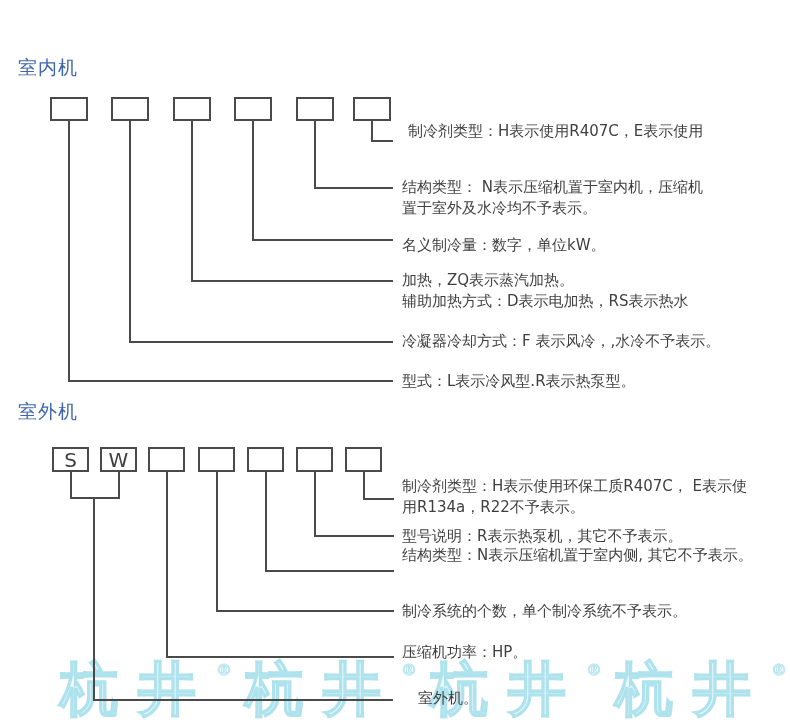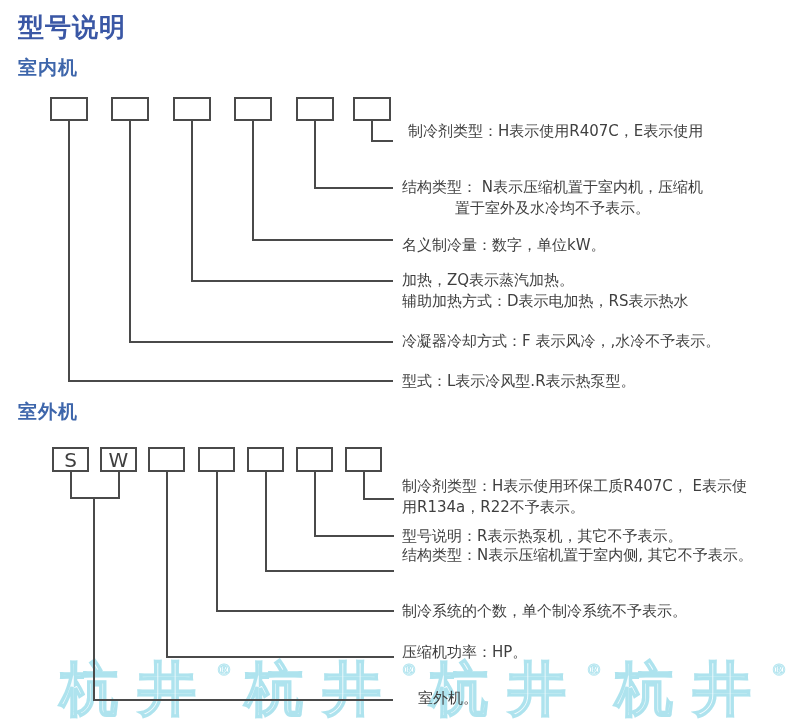--- a/index.html
+++ b/index.html
@@ -10,21 +10,21 @@
   .canvas {
     position: relative; width: 790px; height: 724px; background: #ffffff; overflow: hidden;
   }
   .page-title {
     position: absolute; left: 18px; top: 10px;
     font-size: 26px; font-weight: bold; color: var(--c-title, #3a57a5);
     letter-spacing: 1px;
   }
   .section-heading {
     position: absolute; left: 18px;
-    font-size: 19px; font-weight: bold; color: var(--c-heading, #3e66ab);
+    font-size: 19px; font-weight: normal; color: var(--c-heading, #3e66ab);
     letter-spacing: 1px;
   }
   #indoor-heading { top: 55px; }
   #outdoor-heading { top: 399px; }
 
   .box {
     position: absolute; box-sizing: border-box;
     border: 2px solid var(--c-line, #4a4a4a); background: #ffffff;
     display: flex; align-items: center; justify-content: center;
     font-size: 20px; color: var(--c-text, #3f3f3f); z-index: 3;
@@ -43,42 +43,41 @@
   }
   .wm .reg {
     font-size: 16px; letter-spacing: 0; vertical-align: 34px;
     -webkit-text-stroke: 0.8px var(--c-wm, #aee3ee);
   }
 </style>
 </head>
 <body>
 
 <div class="canvas">
-  <div class="page-title">型号说明</div>
   <div class="section-heading" id="indoor-heading">室内机</div>
   <div class="section-heading" id="outdoor-heading">室外机</div>
   <div id="watermark-layer">
       <span class="wm" style="left: 60px;"><span>杭井</span><span class="reg">®</span></span>
       <span class="wm" style="left: 245px;"><span>杭井</span><span class="reg">®</span></span>
       <span class="wm" style="left: 430px;"><span>杭井</span><span class="reg">®</span></span>
       <span class="wm" style="left: 615px;"><span>杭井</span><span class="reg">®</span></span>
     </div>
   <div id="diagram-layer">
       <div class="box" style="left: 50px; top: 97px; width: 38px; height: 24px;"></div>
       <div class="box" style="left: 111px; top: 97px; width: 38px; height: 24px;"></div>
       <div class="box" style="left: 173px; top: 97px; width: 38px; height: 24px;"></div>
       <div class="box" style="left: 234px; top: 97px; width: 38px; height: 24px;"></div>
       <div class="box" style="left: 296px; top: 97px; width: 38px; height: 24px;"></div>
       <div class="box" style="left: 353px; top: 97px; width: 38px; height: 24px;"></div>
       <div class="dlabel" style="top: 121px; margin-left: 6px;">
         <div>制冷剂类型：H表示使用R407C，E表示使用</div>
       </div>
       <div class="seg" style="left: 371px; top: 121px; width: 2px; height: 20px;"></div>
       <div class="seg" style="left: 371px; top: 140px; width: 22px; height: 2px;"></div>
-      <div class="dlabel" style="top: 177px; text-align: center;">
+      <div class="dlabel" style="top: 177px;">
         <div>结构类型： N表示压缩机置于室内机，压缩机</div>
         <div>置于室外及水冷均不予表示。</div>
       </div>
       <div class="seg" style="left: 314px; top: 121px; width: 2px; height: 67px;"></div>
       <div class="seg" style="left: 314px; top: 187px; width: 79px; height: 2px;"></div>
       <div class="dlabel" style="top: 235px;">
         <div>名义制冷量：数字，单位kW。</div>
       </div>
       <div class="seg" style="left: 252px; top: 121px; width: 2px; height: 119px;"></div>
       <div class="seg" style="left: 252px; top: 239px; width: 141px; height: 2px;"></div>

